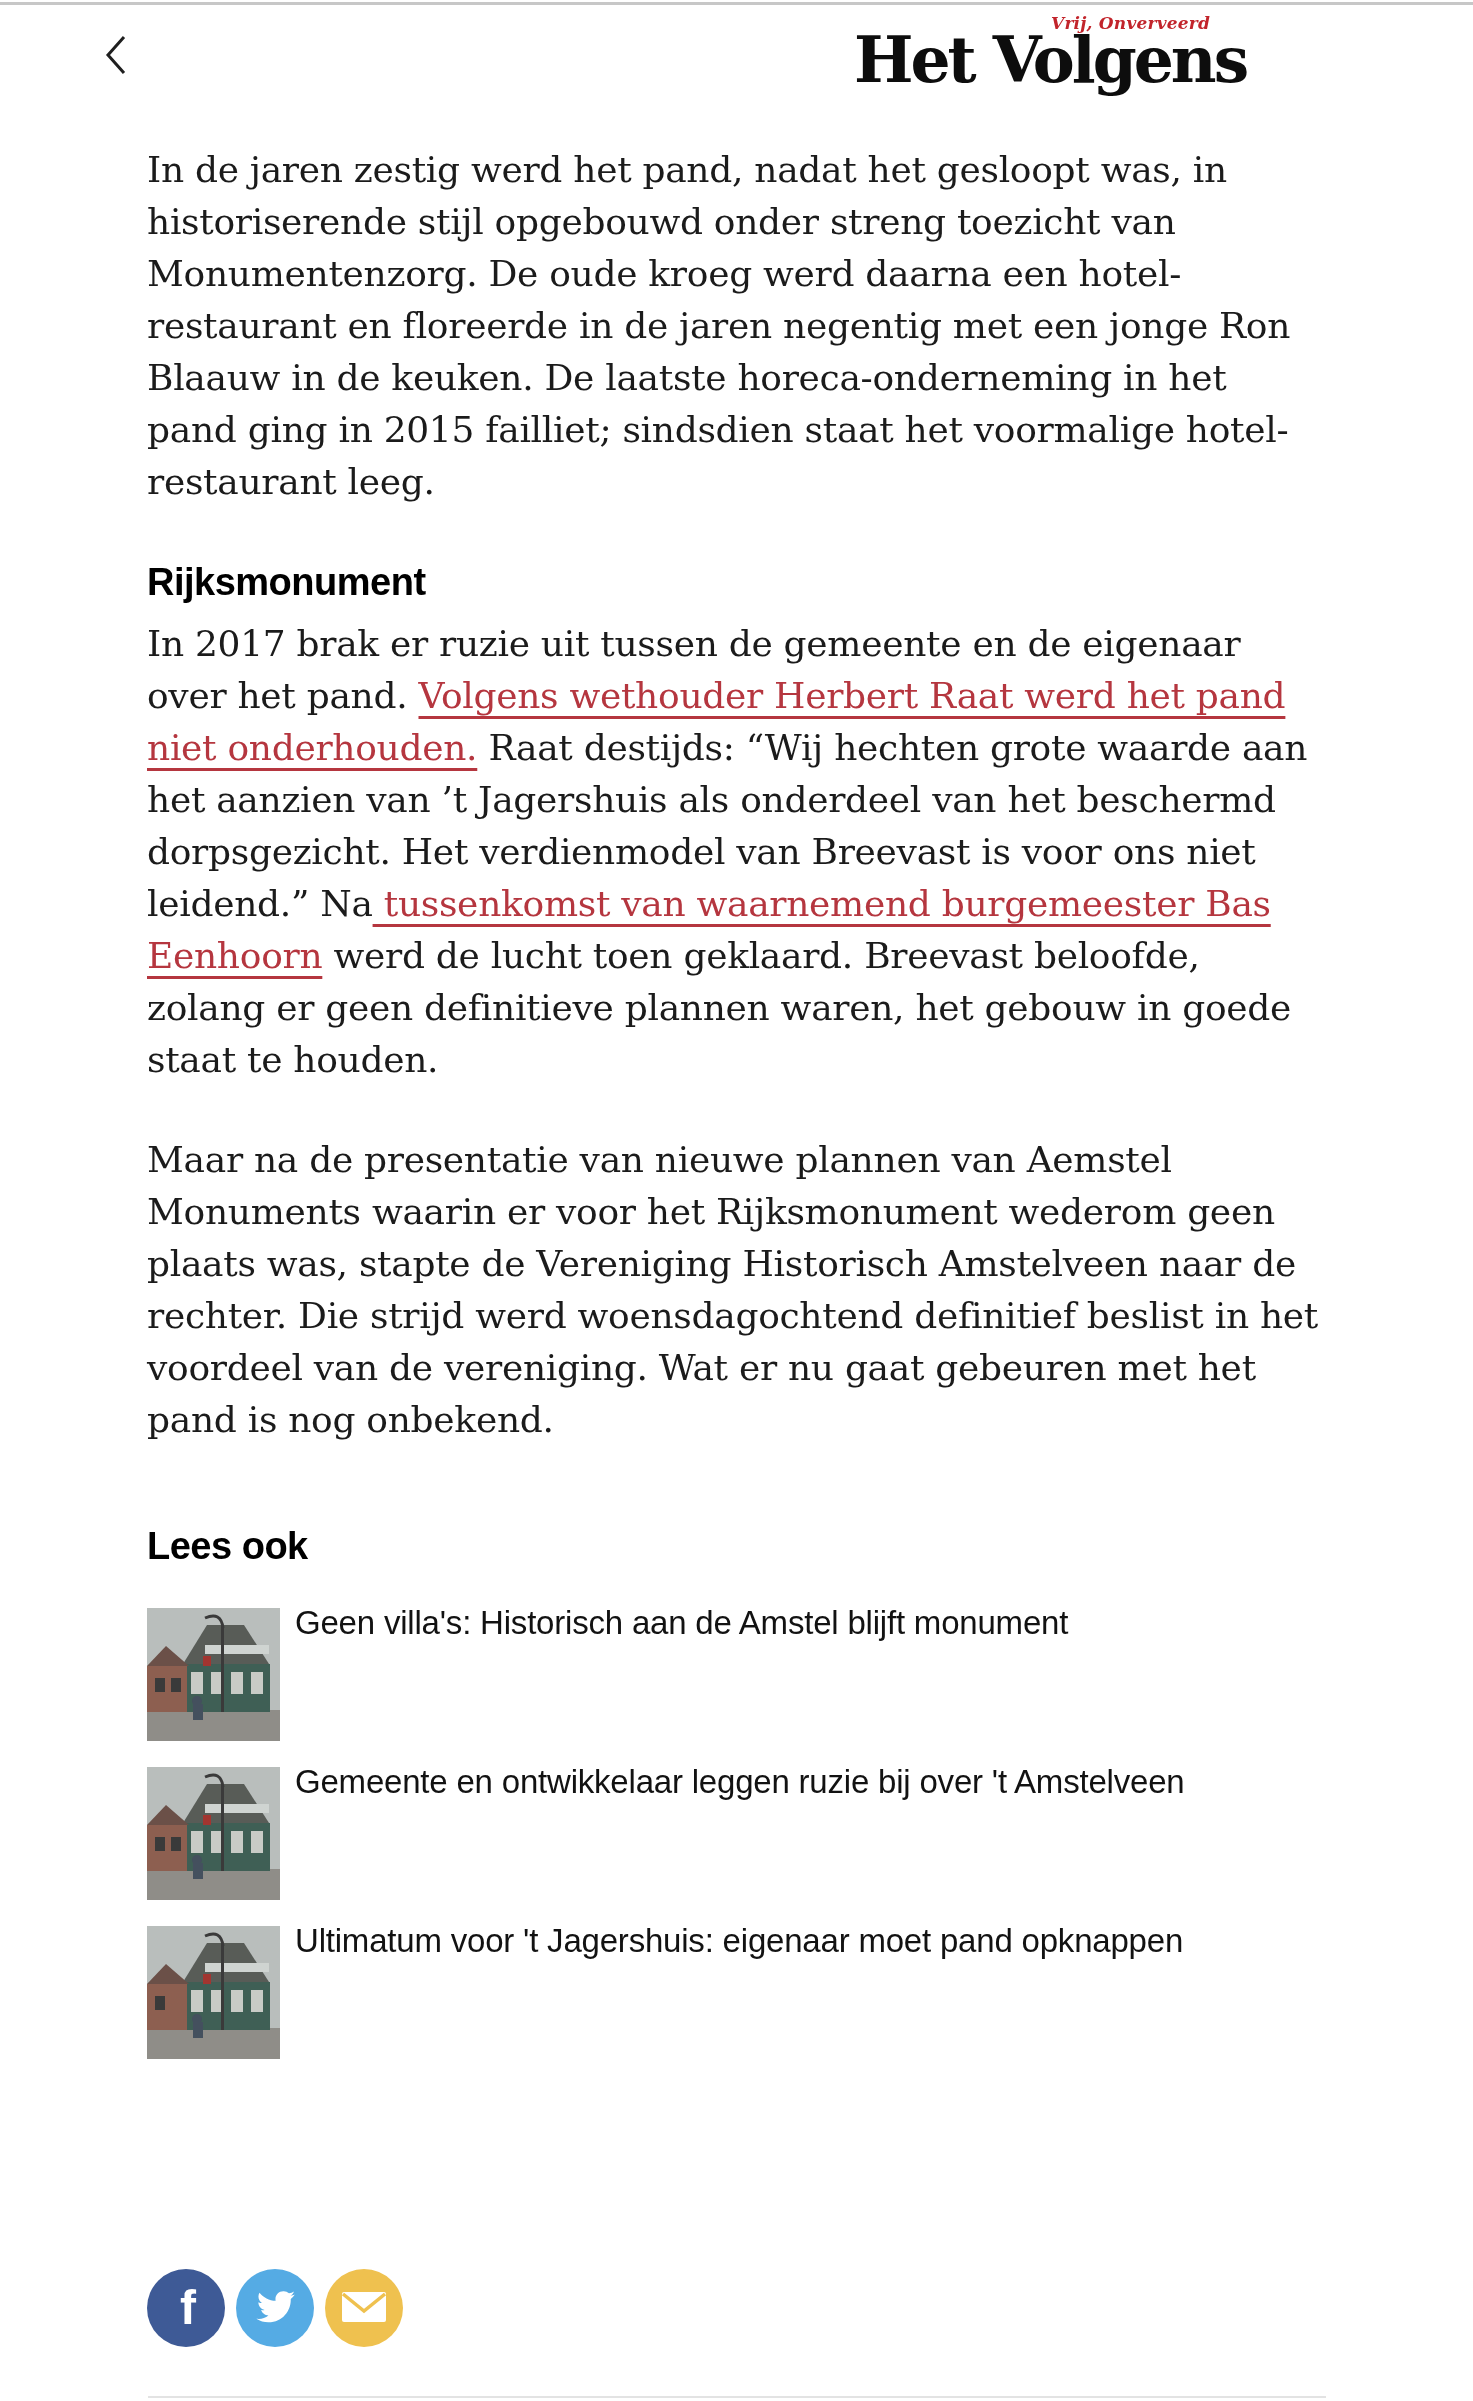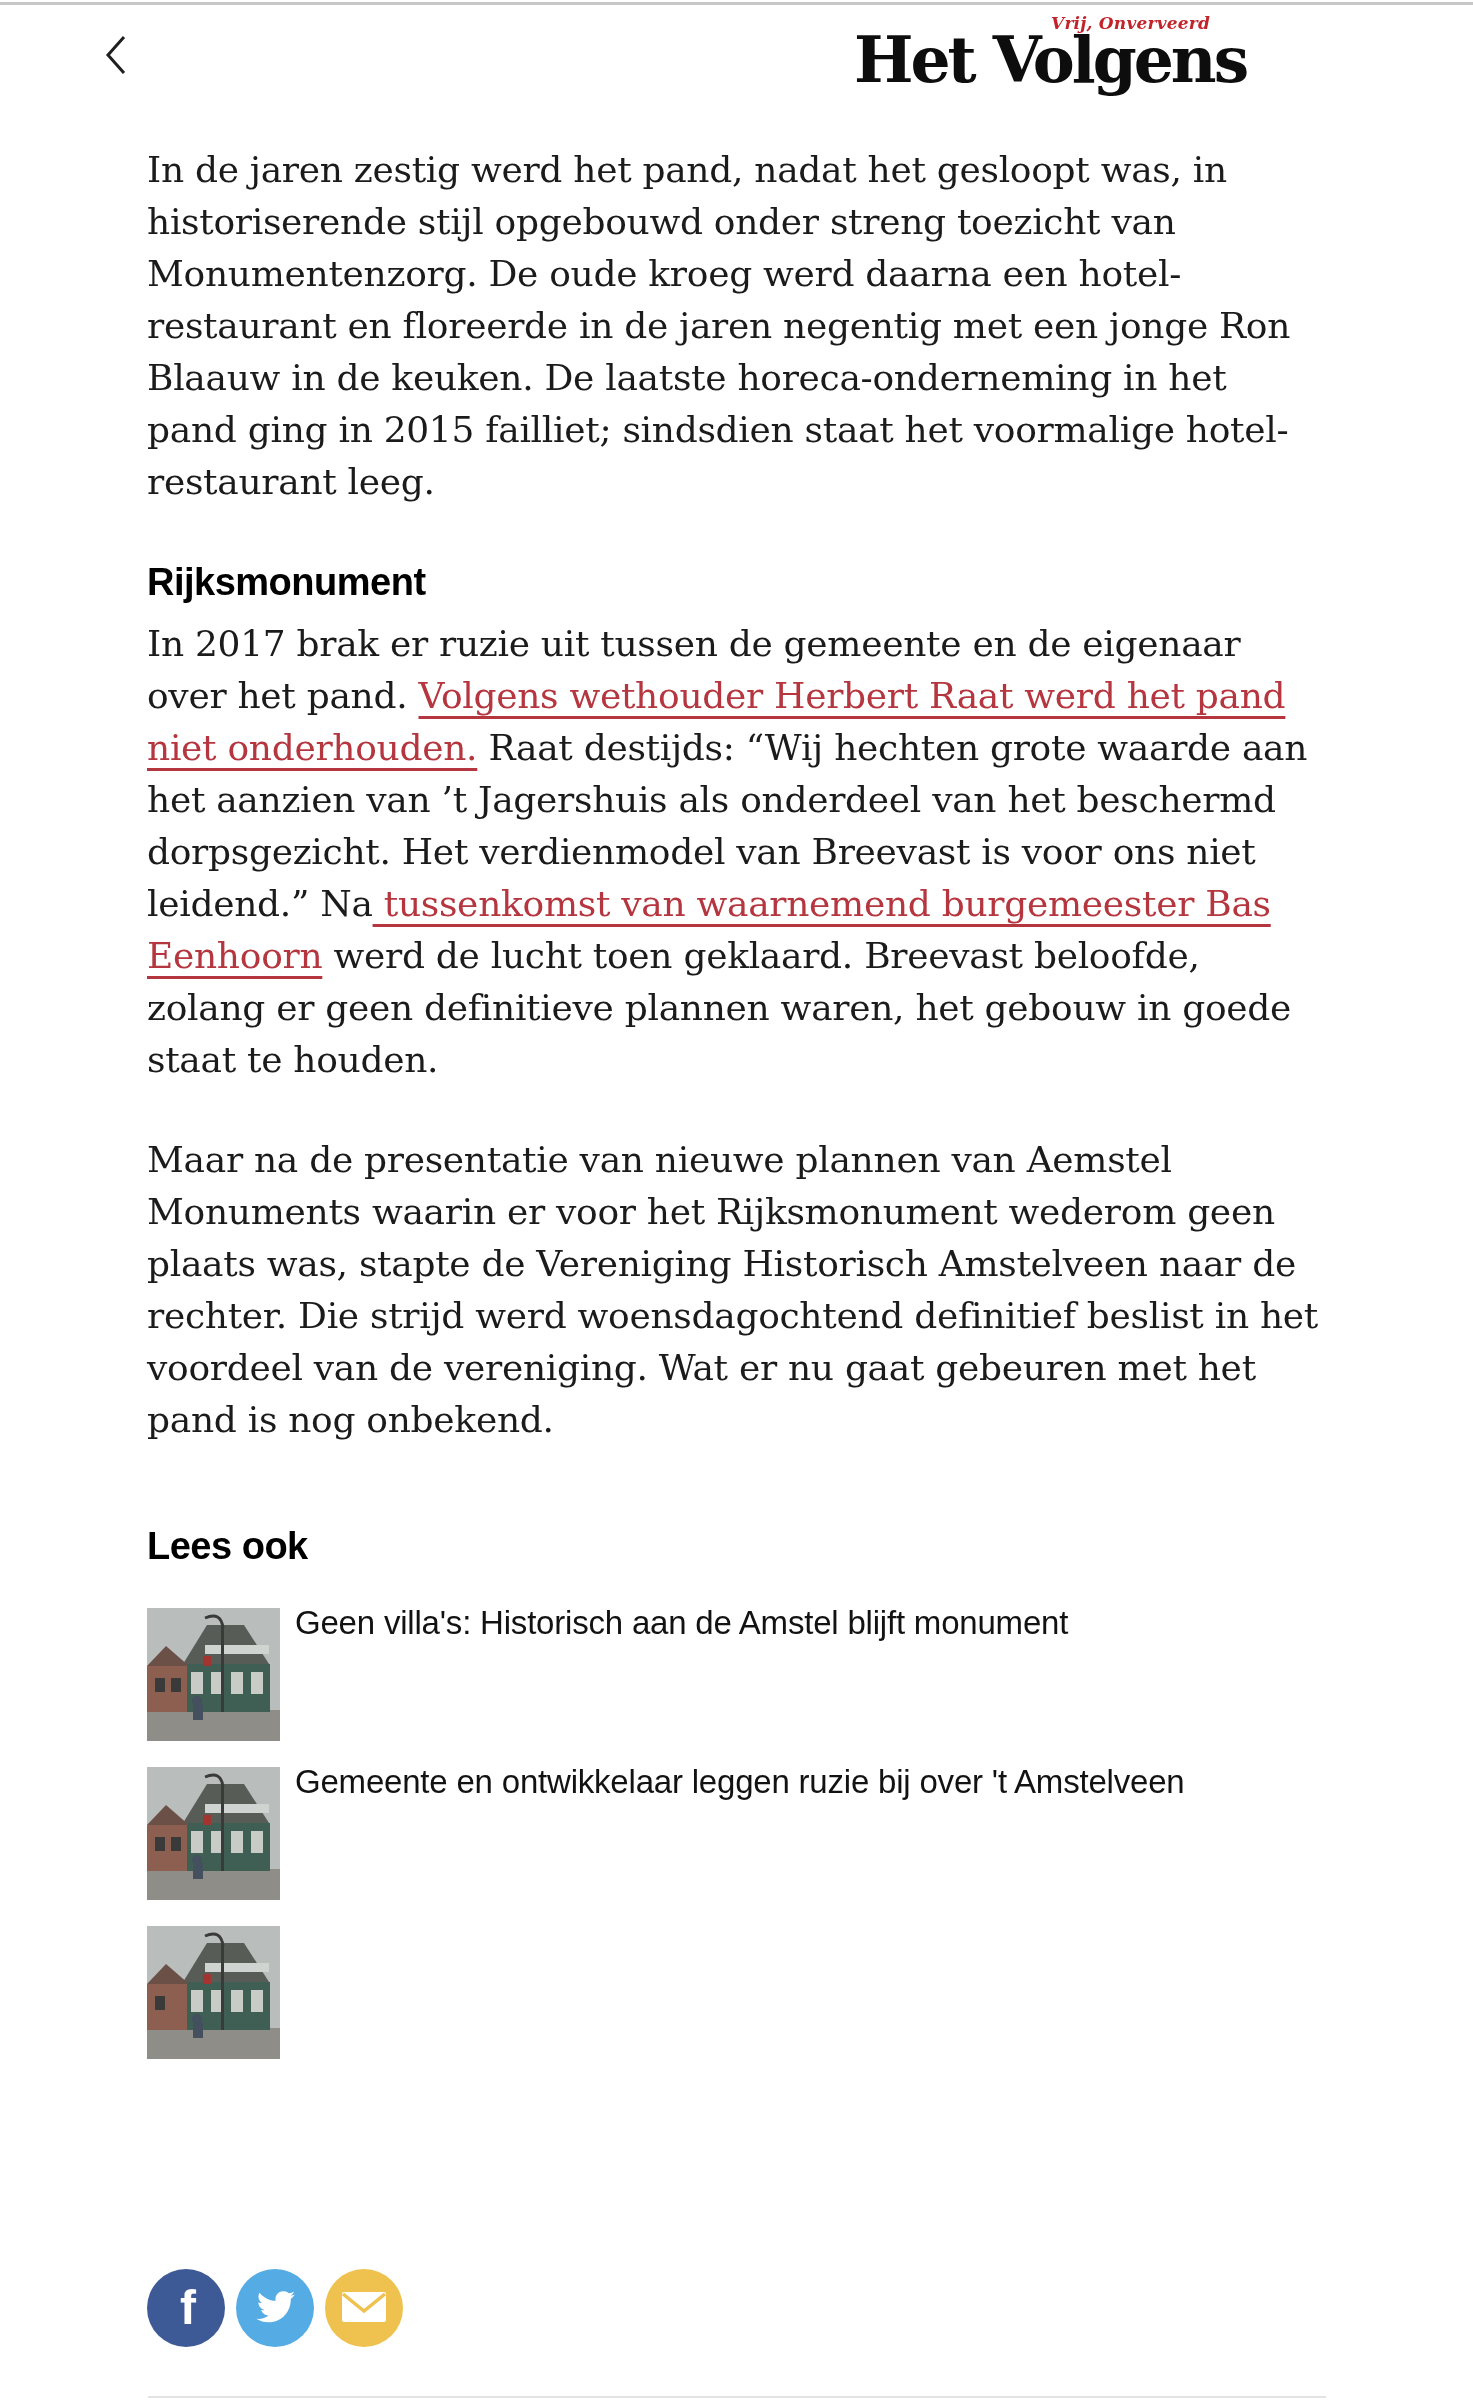--- a/index.html
+++ b/index.html
@@ -167,20 +167,21 @@
         <polygon points="0,58 19,38 42,58" fill="#6b5048"></polygon>
         <rect x="0" y="58" width="40" height="46" fill="#8d5f50"></rect>
         <rect x="8" y="70" width="10" height="14" fill="#3a3a3a"></rect>
         <rect x="56" y="48" width="8" height="10" fill="#a23530"></rect>
         <path d="M58,10 q16,-7 18,10" fill="none" stroke="#3a3a3a" stroke-width="3"></path>
         <rect x="74" y="18" width="3" height="86" fill="#3a3a3a"></rect>
         <circle cx="50" cy="93" r="5" fill="#44505e"></circle>
         <rect x="46" y="96" width="10" height="16" fill="#44505e"></rect>
       </svg>
     </div>
+    <div class="related-title">Ultimatum voor 't Jagershuis: eigenaar moet pand opknappen</div>
   </div>
 </main>
 
 <div class="share-row">
   <button class="share-btn facebook">
     <span class="fb-glyph">f</span>
   </button>
   <button class="share-btn twitter">
     <span>
       <svg width="42" height="36" viewBox="0 0 24 20">

